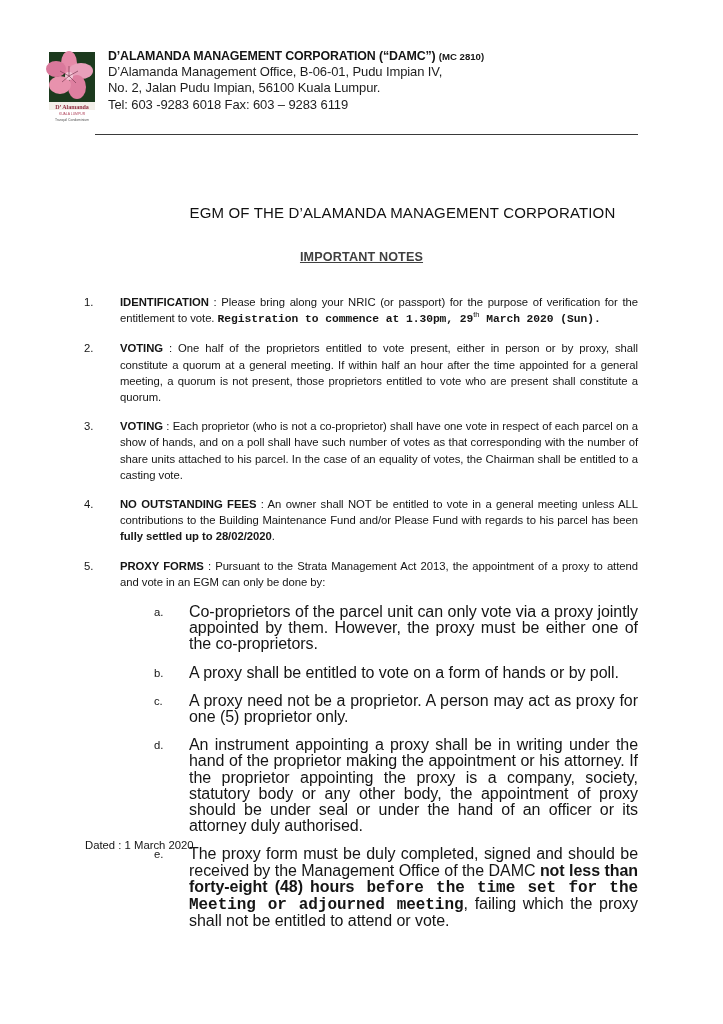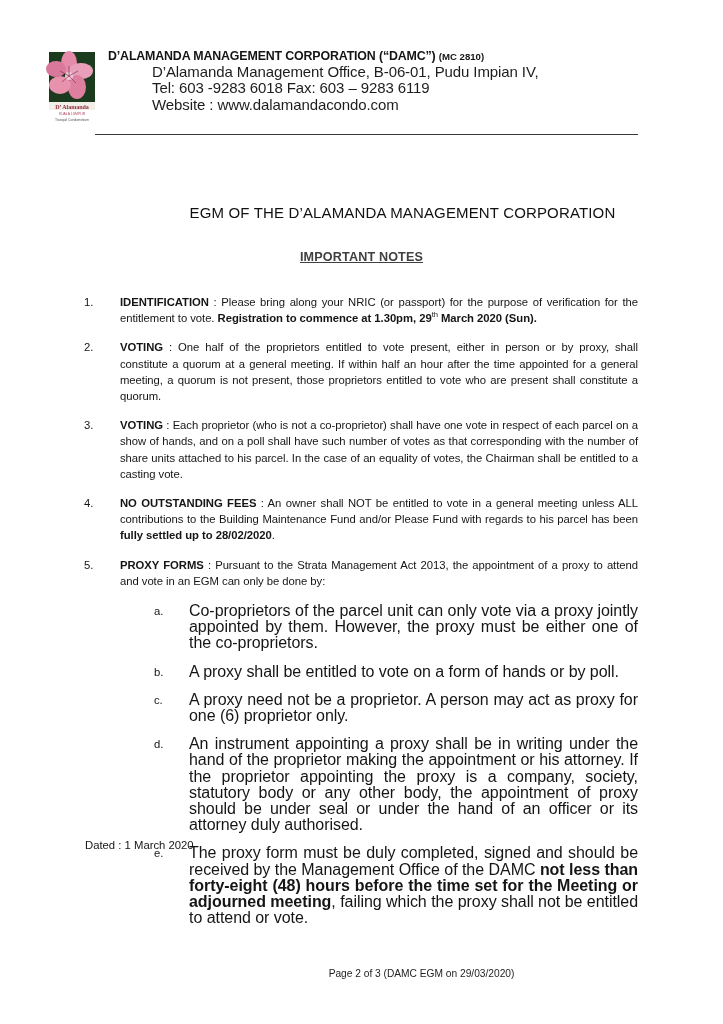--- a/index.html
+++ b/index.html
@@ -49,26 +49,25 @@
     color: #141414;
     white-space: nowrap;
     line-height: 15px;
   }
   .lh-mc {
     font-size: 9.6px;
     font-weight: bold;
     letter-spacing: 0px;
   }
   .lh-addr {
-    font-size: 15px;
+    font-size: 13px;
     color: #1d1d1d;
     line-height: 16.4px;
     white-space: nowrap;
     letter-spacing: -0.1px;
-    margin-left: 44px;
   }
   .hr {
     position: absolute;
     left: 95px;
     top: 134px;
     width: 543px;
     height: 0;
     border-top: 1.6px solid #3a3a3a;
   }
 
@@ -118,21 +117,21 @@
   }
   .num-body {
     flex: 1 1 auto;
     font-size: 11.3px;
     line-height: 16.2px;
     text-align: justify;
     color: #151515;
     letter-spacing: -0.05px;
   }
   .lbl { font-weight: bold; }
-  .b   { font-weight: bold; }
+  .b   { font-weight: bold; font-family: Liberation Mono, monospace; }
   .bu  { font-weight: bold; }
   sup  { font-size: 7.6px; vertical-align: super; line-height: 0; }
 
   
   .sub-list {
     margin-top: 14px;
     margin-left: 34px;
   }
   .sub-item {
     display: flex;
@@ -206,22 +205,22 @@
         <text x="26" y="71" font-family="'Liberation Sans', sans-serif" font-size="3.4" fill="#555555" text-anchor="middle">Tranquil Condominium</text>
       </svg>
     </div>
 
     <div class="lh-text">
       <div class="lh-line1">
         <span>D’ALAMANDA MANAGEMENT CORPORATION (“DAMC”)</span>
         <span class="lh-mc">(MC 2810)</span>
       </div>
       <div class="lh-addr">D’Alamanda Management Office, B-06-01, Pudu Impian IV,</div>
+      <div class="lh-addr">No. 2, Jalan Pudu Impian, 56100  Kuala Lumpur.</div>
       <div class="lh-addr">Tel: 603 -9283 6018 Fax: 603 – 9283 6119</div>
-      <div class="lh-addr">Website : www.dalamandacondo.com</div>
     </div>
   </div>
 
   <div class="hr"></div>
 
   <div class="doc-title">EGM OF THE D’ALAMANDA MANAGEMENT CORPORATION</div>
   <div class="doc-subtitle"><span>IMPORTANT NOTES</span></div>
 
   <div class="body-wrap">
 
@@ -256,35 +255,34 @@
             <div class="sub-body">Co-proprietors of the parcel unit can only vote via a proxy jointly appointed by them. However, the proxy must be either one of the co-proprietors.</div>
           </div>
 
           <div class="sub-item">
             <div class="sub-marker">b.</div>
             <div class="sub-body">A proxy shall be entitled to vote on a form of hands or by poll.</div>
           </div>
 
           <div class="sub-item">
             <div class="sub-marker">c.</div>
-            <div class="sub-body">A proxy need not be a proprietor.  A person may act as proxy for one (6) proprietor only.</div>
+            <div class="sub-body">A proxy need not be a proprietor.  A person may act as proxy for one (5) proprietor only.</div>
           </div>
 
           <div class="sub-item">
             <div class="sub-marker">d.</div>
             <div class="sub-body">An instrument appointing a proxy shall be in writing under the hand of the proprietor making the appointment or his attorney.  If the proprietor appointing the proxy is a company, society, statutory body or any other body, the appointment of proxy should be under seal or under the hand of an officer or its attorney duly authorised.</div>
           </div>
 
           <div class="sub-item">
             <div class="sub-marker">e.</div>
             <div class="sub-body"><span>The proxy form must be duly completed, signed and should be received by the Management Office of the DAMC </span><span class="bu">not less than forty-eight (48) hours</span><span class="b"> before the time set for the Meeting or adjourned meeting</span><span>, failing which the proxy shall not be entitled to attend or vote.</span></div>
           </div>
 
         </div>
       </div>
     </div>
 
   </div>
 
   <div class="dated">Dated : 1 March 2020</div>
-  <div class="page-footer">Page 2 of 3  (DAMC EGM on 29/03/2020)</div>
 
 </div>
 
 </body></html>

